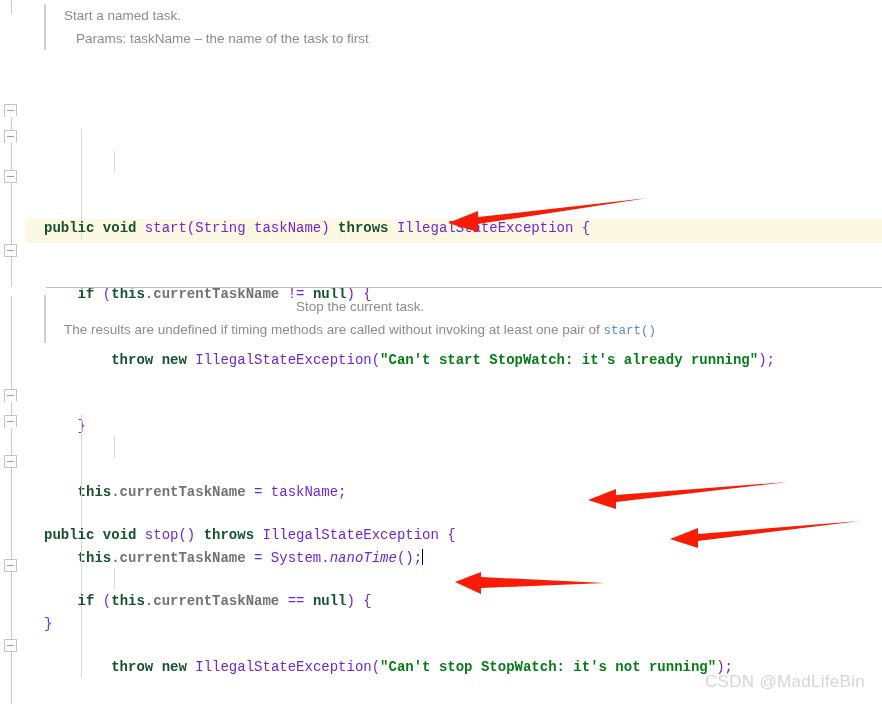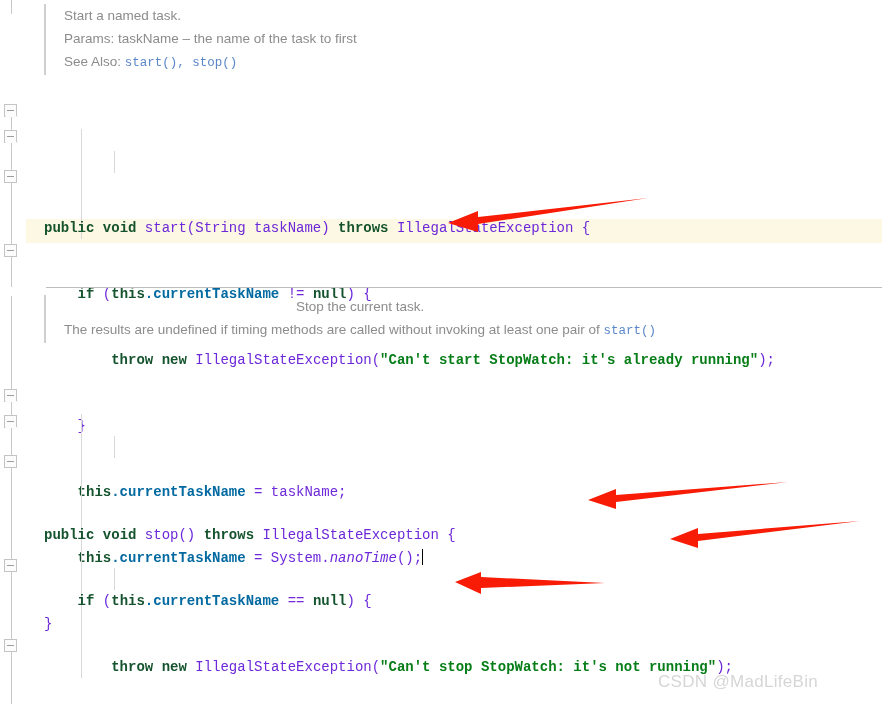--- a/index.html
+++ b/index.html
@@ -86,40 +86,40 @@
     position: absolute;
     left: 0;
     padding-left: 18px;
     border-left: 2px solid #cfcfcf;
     margin-left: 18px;
     color: #8c8c8c;
     font-size: 13.5px;
     line-height: 23px;
   }
   .doc .row { white-space: nowrap; }
-  .doc .lbl { color: #8c8c8c; }
+  .doc .lbl { color: #8c8c8c; margin-left: 12px; }
   .lnk { color: #5a87c9; font-family: "Liberation Mono", monospace; font-size: 12.5px; }
 
   
   .code {
     position: absolute;
     left: 0;
     font-family: "Liberation Mono", monospace;
     font-size: 14px;
     line-height: 22px;
     color: #000000;
     white-space: pre;
   }
   .code .ln {
     height: 22px;
     position: relative;
     padding-left: 18px;
   }
   .kw    { color: #14532d; font-weight: bold; }
-  .fld   { color: #0369a1; font-weight: bold; }
+  .fld   { color: #737373; font-weight: bold; }
   .str   { color: #067d17; font-weight: bold; }
   .ital  { font-style: italic; }
   .plain { color: #6d28d9; }
 
   .indent-guide {
     position: absolute;
     width: 1px;
     background: #d8d8d8;
   }
 
@@ -196,24 +196,20 @@
 <div class="editor">
 
   <div class="hl-line" style="top:219px;"></div>
 
   <div class="doc" style="top:4px;">
     <div class="row">Start a named task.</div>
     <div class="row">
       <span class="lbl">Params:</span>
       <span>taskName – the name of the task to first</span>
     </div>
-    <div class="row">
-      <span class="lbl">See Also:</span>
-      <span class="lnk">start()</span><span class="lnk">, </span><span class="lnk">stop()</span>
-    </div>
   </div>
 
   <div class="code" style="top:107px;">
     <div class="indent-guide" style="left:55px;top:22px;height:110px;"></div>
     <div class="indent-guide" style="left:88px;top:44px;height:22px;"></div>
 
     <div class="ln"><span class="kw">public</span> <span class="kw">void</span> <span class="plain">start(String taskName) </span><span class="kw">throws</span> <span class="plain">IllegalStateException {</span></div>
     <div class="ln"><span class="plain">    </span><span class="kw">if</span> <span class="plain">(</span><span class="kw">this</span><span class="fld">.currentTaskName</span> <span class="plain">!= </span><span class="kw">null</span><span class="plain">) {</span></div>
     <div class="ln"><span class="plain">        </span><span class="kw">throw</span> <span class="kw">new</span> <span class="plain">IllegalStateException(</span><span class="str">"Can't start StopWatch: it's already running"</span><span class="plain">);</span></div>
     <div class="ln"><span class="plain">    }</span></div>
@@ -244,21 +240,21 @@
     
     
     
     
     
     
     
     
   </div>
 
-  <div class="watermark" style="left:632px;top:672px;">CSDN @MadLifeBin</div>
+  <div class="watermark" style="left:679px;top:672px;">CSDN @MadLifeBin</div>
 </div>
 
 <svg class="arrow" style="left:448px;top:198px;" width="200" height="40" viewBox="0 0 200 40">
   <polygon points="0,25 30,13 30,19 200,0 30,26 30,34" fill="#f81b05"></polygon>
 </svg>
 
 <svg class="arrow" style="left:588px;top:482px;" width="200" height="30" viewBox="0 0 200 30">
   <polygon points="0,18 28,7 28,13 200,0 28,20 28,27" fill="#f81b05"></polygon>
 </svg>
 

